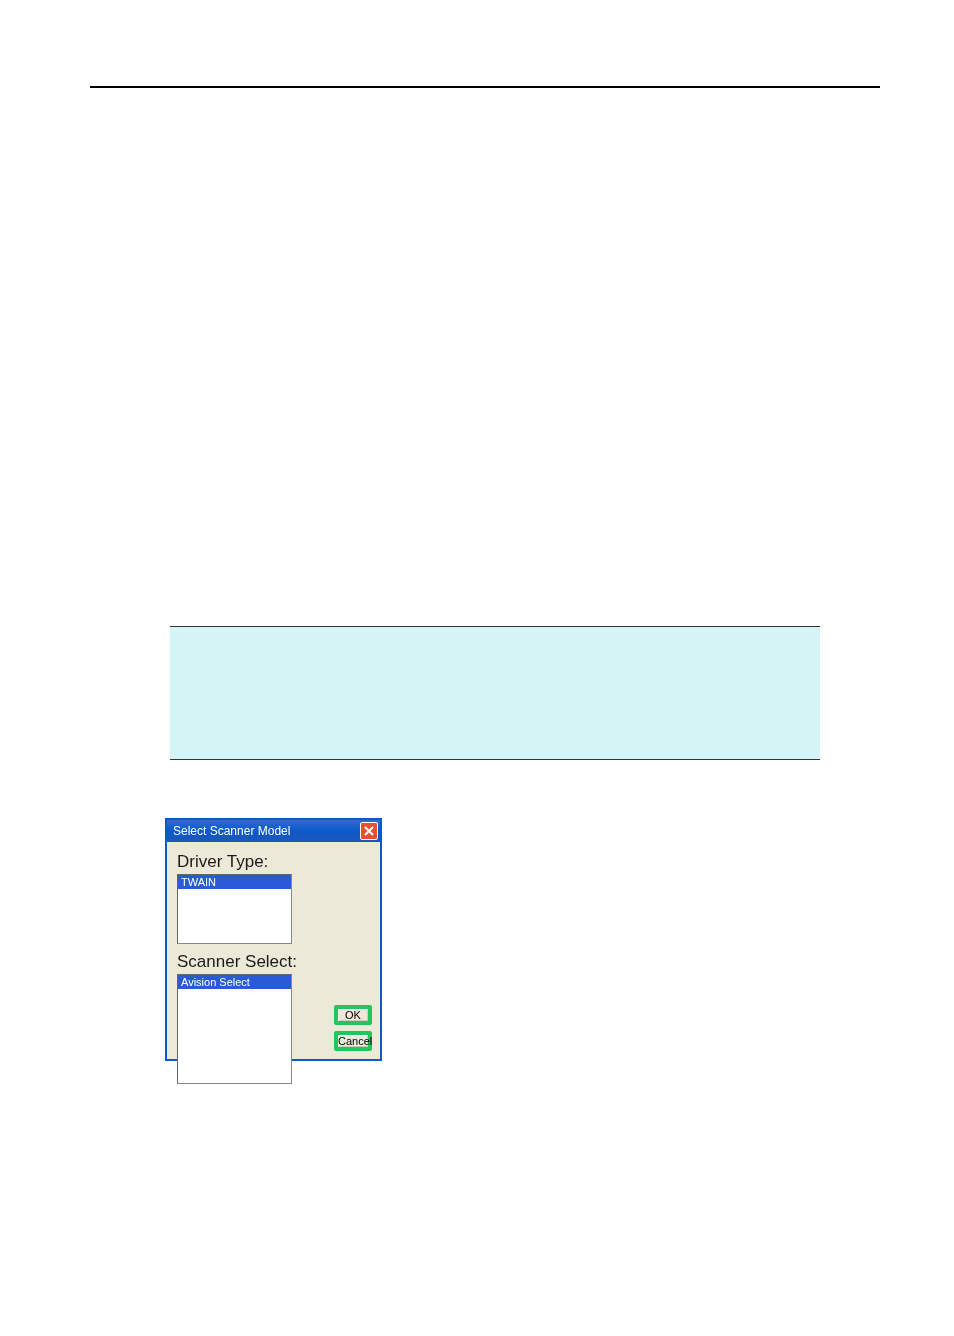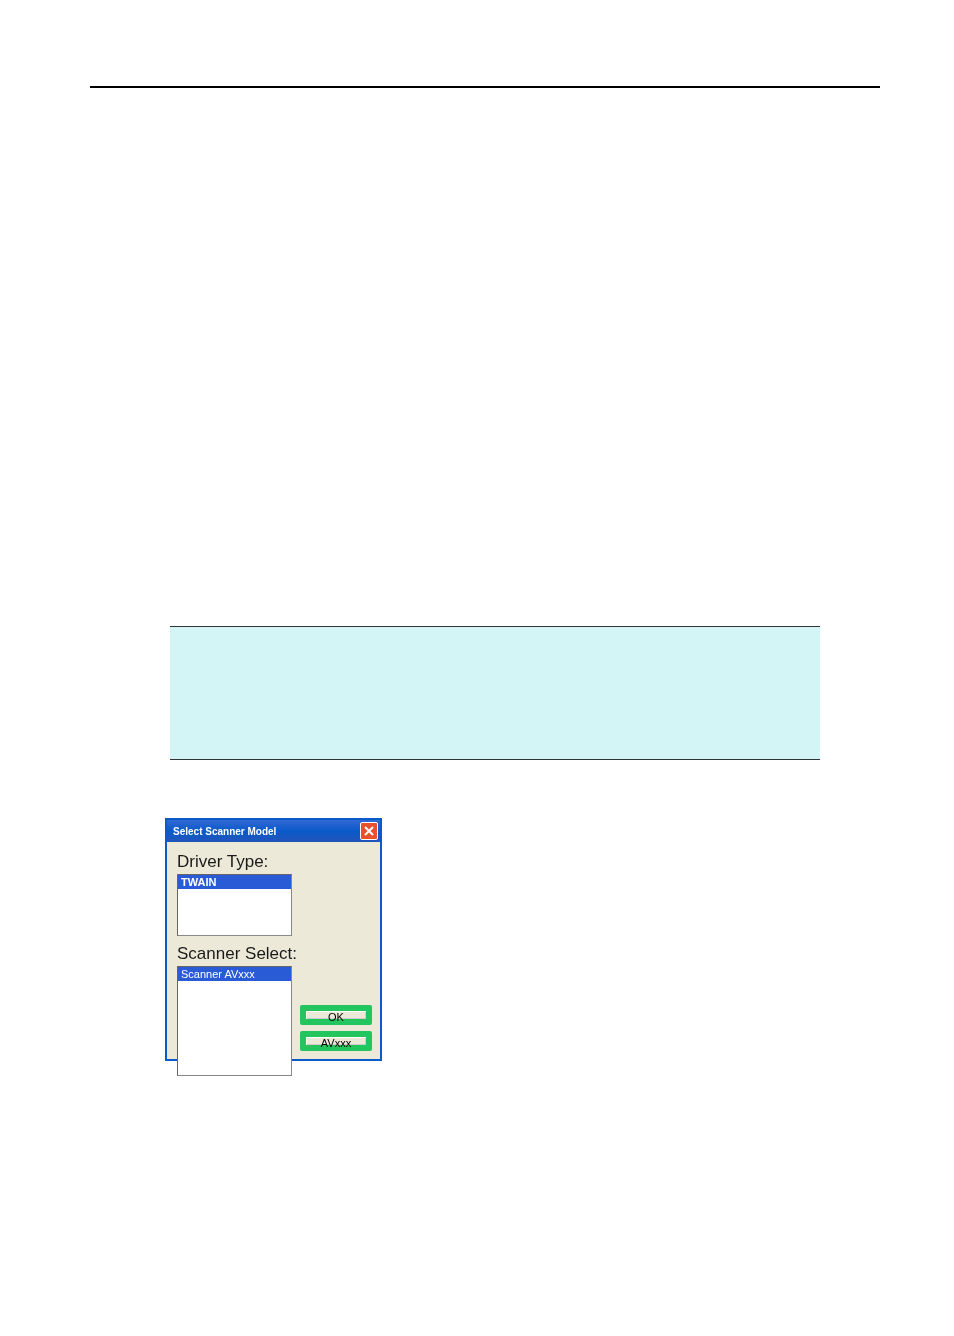--- a/index.html
+++ b/index.html
@@ -51,22 +51,22 @@
       height: 22px;
       background: linear-gradient(to bottom, #3168d5 0%, #0a5ac8 50%, #2255bb 100%);
       display: flex;
       align-items: center;
       justify-content: space-between;
       padding: 0 2px 0 6px;
     }
     
     .titlebar-text {
       color: #ffffff;
-      font-weight: bold;
-      font-size: 10px;
+      font-weight: normal;
+      font-size: 12px;
     }
     
     .close-btn {
       width: 18px;
       height: 18px;
       background: #e85030;
       border: 1px solid #ffffff;
       border-radius: 2px;
       display: flex;
       align-items: center;
@@ -94,23 +94,22 @@
     .listbox {
       width: 115px;
       background: #ffffff;
       border: 1px solid #888;
       border-top-color: #666;
       border-left-color: #666;
       font-size: 11px;
     }
     
     .listbox.driver {
-      height: 62px;
+      height: 70px;
       margin-bottom: 8px;
-      font-weight: bold;
     }
     
     .listbox.model {
       height: 110px;
     }
     
     .listbox-item {
       padding: 1px 3px;
       cursor: pointer;
     }
@@ -123,24 +122,24 @@
     .dialog-buttons {
       position: absolute;
       right: 8px;
       bottom: 8px;
       display: flex;
       flex-direction: column;
       gap: 6px;
     }
     
     .win-button {
-      width: 72px;
+      width: 38px;
       height: 20px;
       background: #ece9d8;
-      border: 6px solid #22c55e;
+      border: 4px solid #22c55e;
       border-radius: 2px;
       font-size: 11px;
       font-family: inherit;
       cursor: pointer;
       box-shadow: inset 1px 1px 0 #fff, inset -1px -1px 0 #ccc;
     }
   </style>
 </head>
 <body>
 
@@ -159,21 +158,21 @@
   </div>
 
   <div class="dialog-body">
     <div class="field-label">Driver Type:</div>
     <div class="listbox driver">
       <div class="listbox-item selected">TWAIN</div>
     </div>
 
     <div class="field-label">Scanner Select:</div>
     <div class="listbox model">
-      <div class="listbox-item selected">Scanner AVxxx</div>
+      <div class="listbox-item selected">Avision Select</div>
     </div>
 
     <div class="dialog-buttons">
       <button class="win-button">OK</button>
-      <button class="win-button">AVxxx</button>
+      <button class="win-button">Cancel</button>
     </div>
   </div>
 </div>
 
 </body></html>

